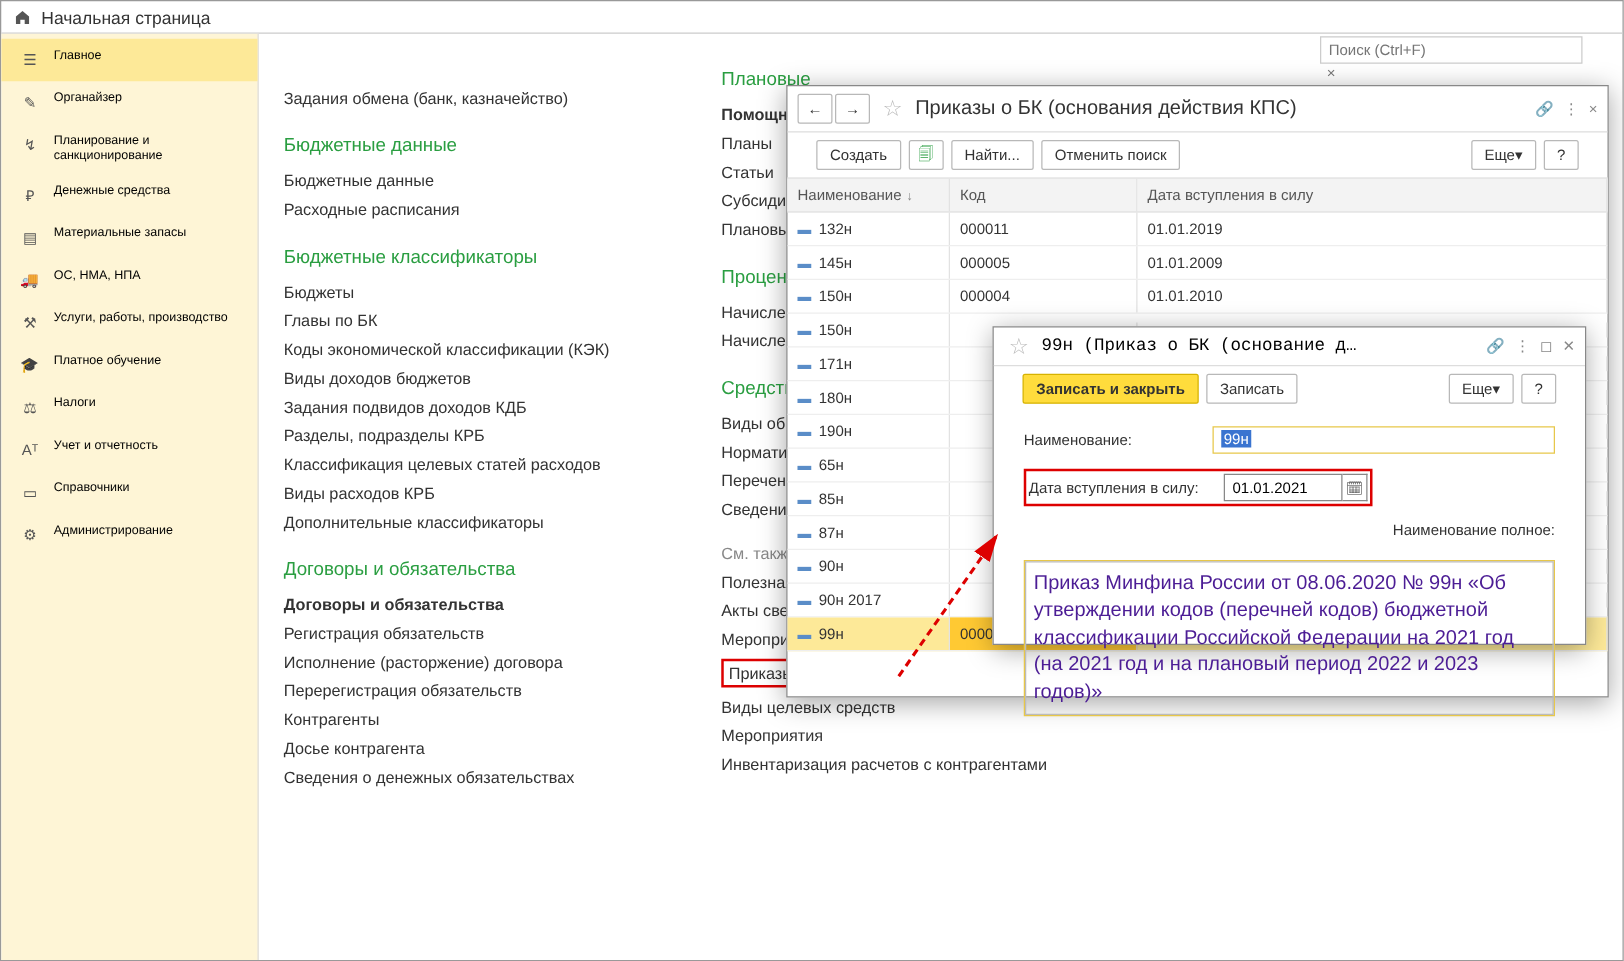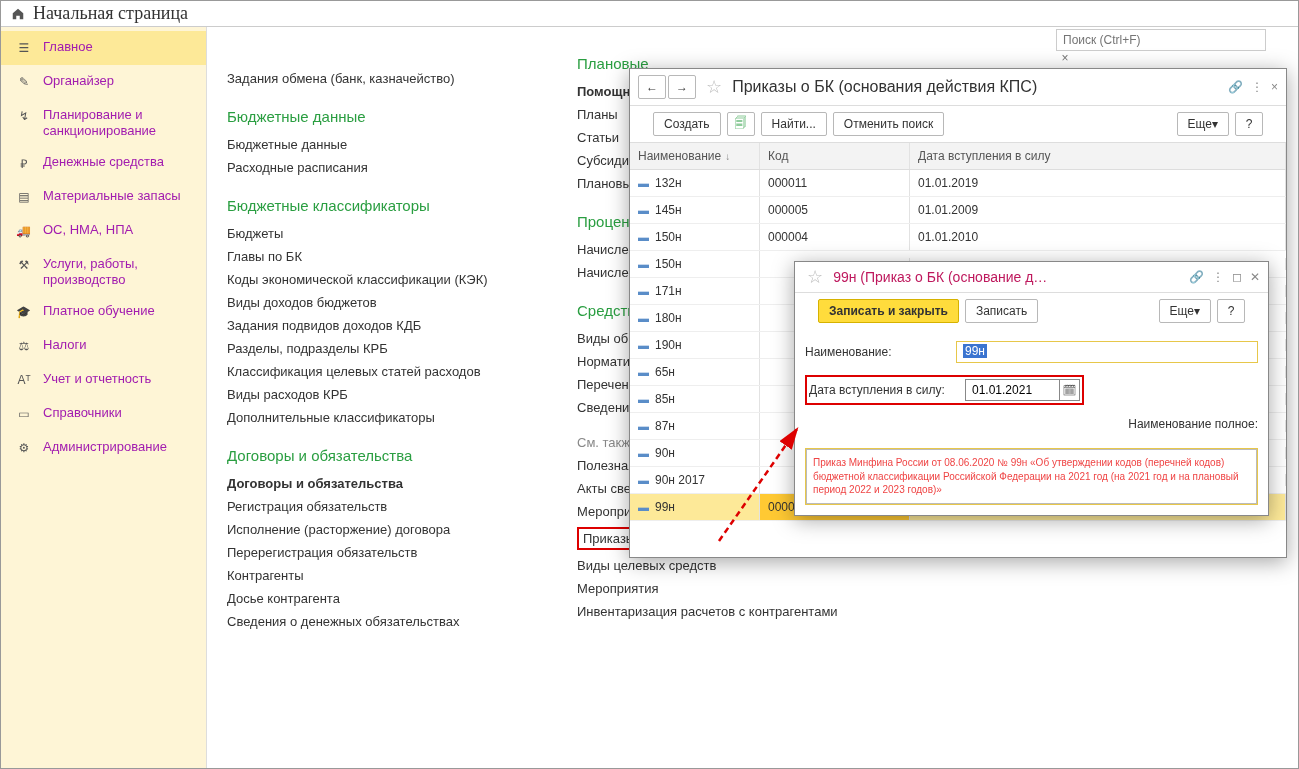--- a/index.html
+++ b/index.html
@@ -1,29 +1,29 @@
 <!DOCTYPE html>
 <html><head>
 <meta charset="utf-8">
 <style>
   * { box-sizing: border-box; margin: 0; padding: 0; font-family: Arial, sans-serif; }
   body { font-size: 12px; color: #333; background: #fff; width: 1299px; height: 769px; overflow: hidden; position: relative; border: 1px solid #999; }
   
   .titlebar { height: 26px; display: flex; align-items: center; padding: 0 8px; border-bottom: 1px solid #ccc; gap: 6px; }
-  .titlebar .title-text { font-size: 18px; font-family: Liberation Serif, serif; }
+  .titlebar .title-text { font-size: 14px; }
   .search-box { position: absolute; right: 12px; top: 28px; width: 230px; }
   .search-box input { width: 210px; height: 22px; border: 1px solid #ccc; padding: 2px 6px; font-size: 12px; color: #b91c1c; }
   .search-x { display: inline-block; width: 18px; text-align: center; color: #777; cursor: pointer; }
   
   .layout { display: flex; height: calc(100% - 26px); }
   .sidebar { width: 206px; background: #fef5d6; border-right: 1px solid #ddd; padding-top: 4px; }
   .sidebar-item { display: flex; align-items: flex-start; gap: 10px; padding: 8px 10px 8px 14px; cursor: pointer; }
   .sidebar-item.active { background: #fde998; }
   .sidebar-icon { width: 18px; height: 18px; flex-shrink: 0; display:flex; align-items:center; justify-content:center; color:#555; }
-  .sidebar-label { font-size: 13px; color: #a21caf; line-height: 1.2; }
+  .sidebar-label { font-size: 10px; color: #000000; line-height: 1.2; }
   
   .content { flex: 1; padding: 10px 20px; overflow: auto; position: relative; }
   .section-title { color: #2a9e41; font-size: 15px; margin: 18px 0 8px; }
   .sub-link { color: #333; font-size: 13px; padding: 4px 0; cursor: pointer; }
   .sub-link.bold { font-weight: bold; }
   .cols { display: flex; gap: 40px; }
   .col { min-width: 310px; }
   
   .highlight-link { border: 2px solid #d00; padding: 2px 4px; display: inline-block; }
   
@@ -51,31 +51,31 @@
   .col-date { flex: 1; }
   .tr { display: flex; border-bottom: 1px solid #eee; align-items: center; }
   .tr .marker { color: #5a8dc8; margin-right: 6px; font-size: 11px; }
   .tr.selected { background: #fde998; }
   .tr.selected .td.col-code { background: #ffc933; }
   .td { overflow: hidden; white-space: nowrap; }
   .sort-arrow { font-size: 10px; color: #888; margin-left: 4px; }
   
   .win2 { left: 793px; top: 260px; width: 475px; height: 255px; }
   .win2 .win-toolbar { border-bottom: 1px solid #ddd; padding: 4px 8px; }
-  .win2-title { font-size: 14px; flex: 1; color: #be185d; }
-  .form { padding: 6px 10px; }
+  .win2-title { font-size: 14px; flex: 1; color: #000000; font-family: Liberation Mono, monospace; }
+  .form { padding: 6px 24px; }
   .form-row { display: flex; align-items: center; gap: 6px; margin: 6px 0; }
   .form-label { width: 145px; font-size: 12px; color: #333; }
   .form-input { border: 1px solid #888; height: 22px; padding: 2px 6px; font-size: 12px; flex: 1; }
   .form-input.highlight-row { border: 1px solid #e7c74a; }
   .form-select { background: #3a74d0; color: #fff; padding: 0 2px; }
   .date-wrap { display: flex; align-items: center; }
   .date-btn { width: 20px; height: 22px; border: 1px solid #888; border-left: none; display:flex; align-items:center; justify-content:center; font-size: 11px; }
   .redbox { border: 2px solid #d00; padding: 2px; justify-content: space-between; }
-  .full-text { border: 1px solid #bbb; padding: 6px; font-size: 10px; color: #ef4444; line-height: 1.36; }
+  .full-text { border: 1px solid #bbb; padding: 6px; font-size: 16px; color: #4c1d95; line-height: 1.36; }
   .full-text-wrap { border: 1px solid #e7c74a; padding: 0; }
   
   .arrow-overlay {
     position: absolute;
     left: 708px; top: 422px;
     width: 100px; height: 122px;
     pointer-events: none;
   }
   
   svg.icon { width: 14px; height: 14px; }

